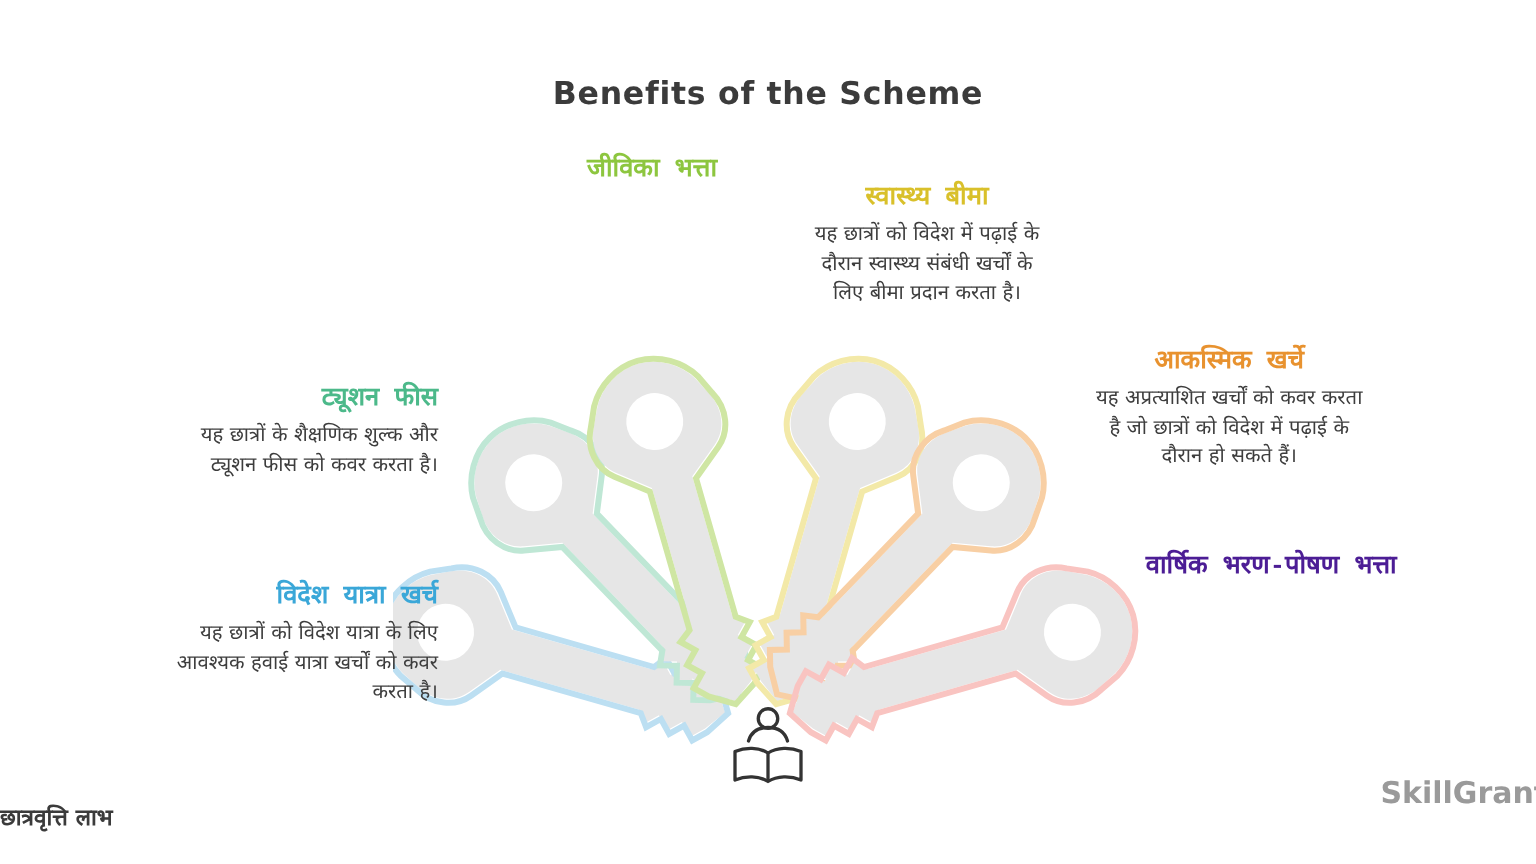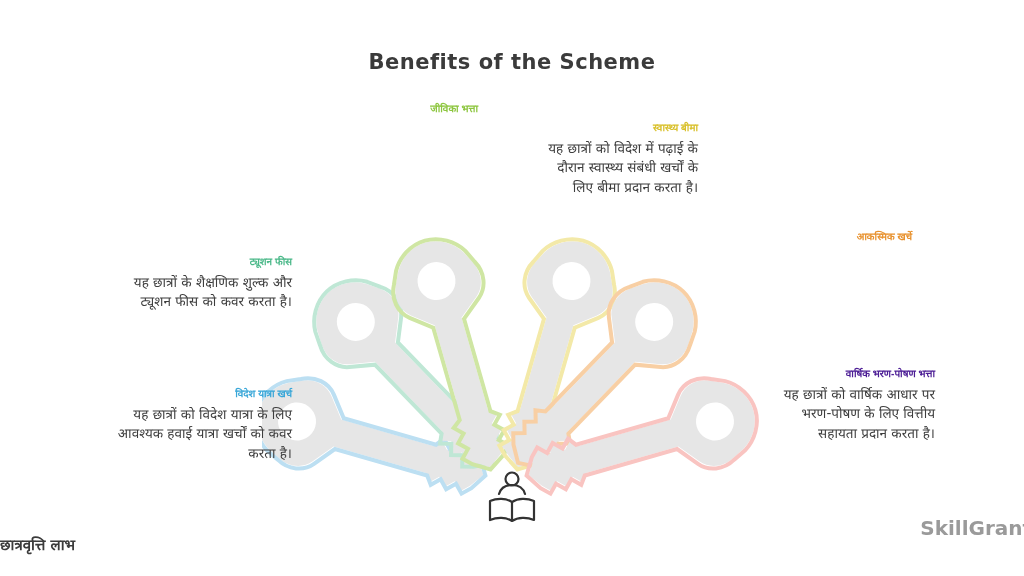--- a/index.html
+++ b/index.html
@@ -29,34 +29,34 @@
     font-size: 21px;
     font-weight: bold;
     color: #3b3b3b;
     letter-spacing: 0.5px;
     font-family: "DejaVu Sans", sans-serif;
   }
   .block {
     position: absolute;
   }
   .block .heading {
-    font-size: 10px;
+    font-size: 17px;
     font-weight: bold;
     line-height: 1.25;
     margin-bottom: 4px;
-    font-family: Liberation Sans, sans-serif;
+    font-family: Liberation Mono, monospace;
   }
   .block .body {
     font-size: 13.5px;
     line-height: 1.45;
     color: #3d3d3d;
     font-family: "DejaVu Sans", sans-serif;
   }
   .align-right { text-align: right; }
-  .align-left { text-align: right; }
+  .align-left { text-align: center; }
 
   
   #blk-tuition   { left: 110px; top: 256px; width: 182px; }
   #blk-travel    { left: 100px; top: 388px; width: 192px; }
   #blk-living    { left: 325px; top: 103px; width: 153px; }
   #blk-health    { left: 538px; top: 122px; width: 160px; }
   #blk-contingent{ left: 727px; top: 231px; width: 185px; }
   #blk-annual    { left: 760px; top: 368px; width: 175px; }
 
   .keys-area {
@@ -189,21 +189,21 @@
     <div class="heading" style="color:#8dc63f">जीविका भत्ता</div>
   </div>
 
   <div class="block align-left" id="blk-health">
     <div class="heading" style="color:#d9c02a">स्वास्थ्य बीमा</div>
     <div class="body">यह छात्रों को विदेश में पढ़ाई के दौरान स्वास्थ्य संबंधी खर्चों के लिए बीमा प्रदान करता है।</div>
   </div>
 
   <div class="block align-left" id="blk-contingent">
     <div class="heading" style="color:#e8922f">आकस्मिक खर्चे</div>
+    <div class="body">यह अप्रत्याशित खर्चों को कवर करता है जो छात्रों को विदेश में पढ़ाई के दौरान हो सकते हैं।</div>
   </div>
 
   <div class="block align-left" id="blk-annual">
     <div class="heading" style="color:#4c1d95">वार्षिक भरण-पोषण भत्ता</div>
-    <div class="body">यह छात्रों को वार्षिक आधार पर भरण-पोषण के लिए वित्तीय सहायता प्रदान करता है।</div>
   </div>
 
   <div class="watermark">SkillGrants</div>
 </div>
 
 </body></html>

